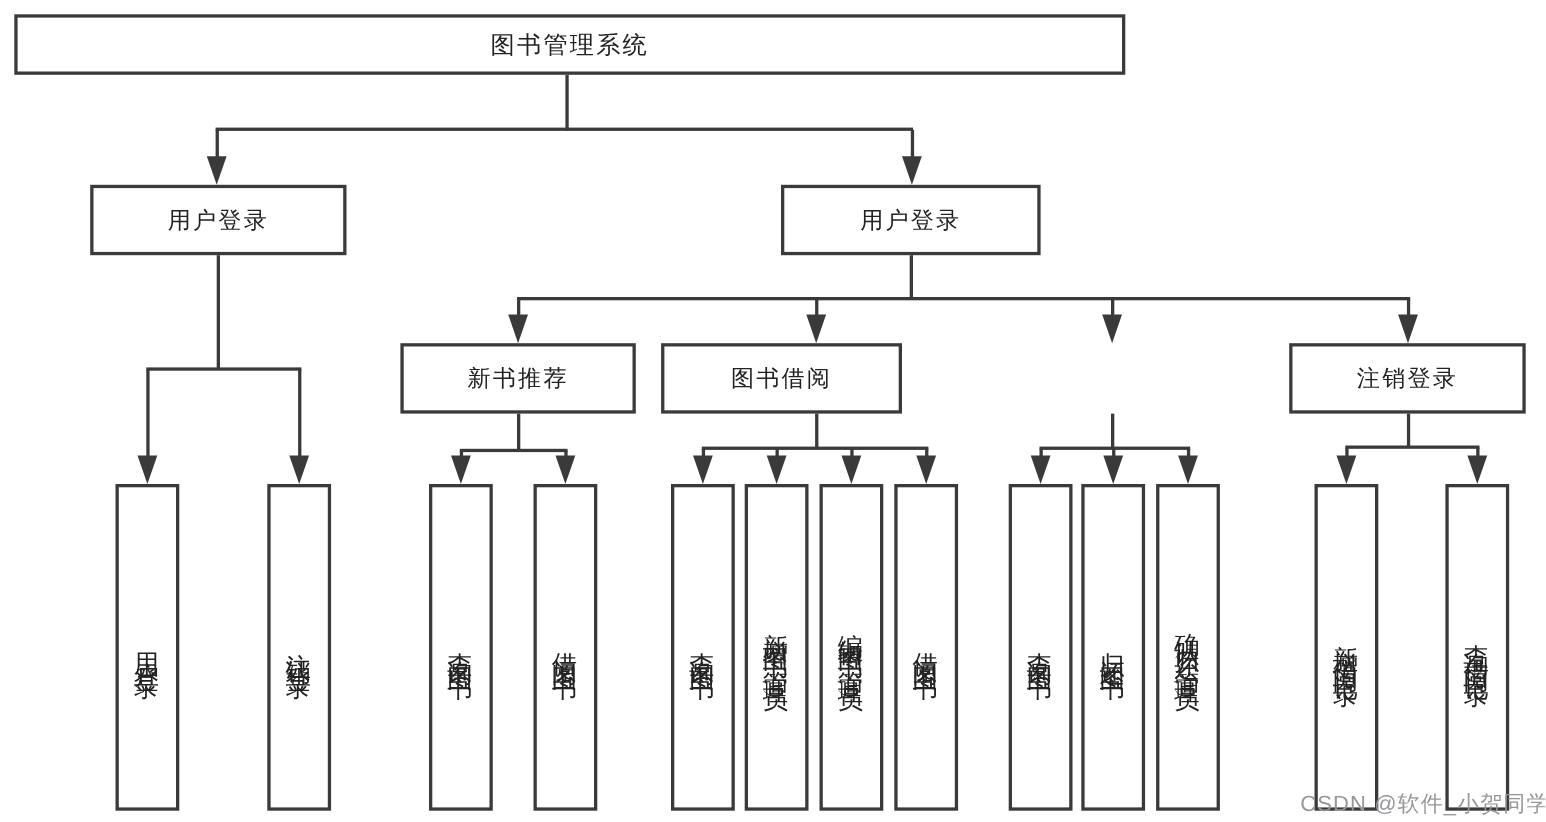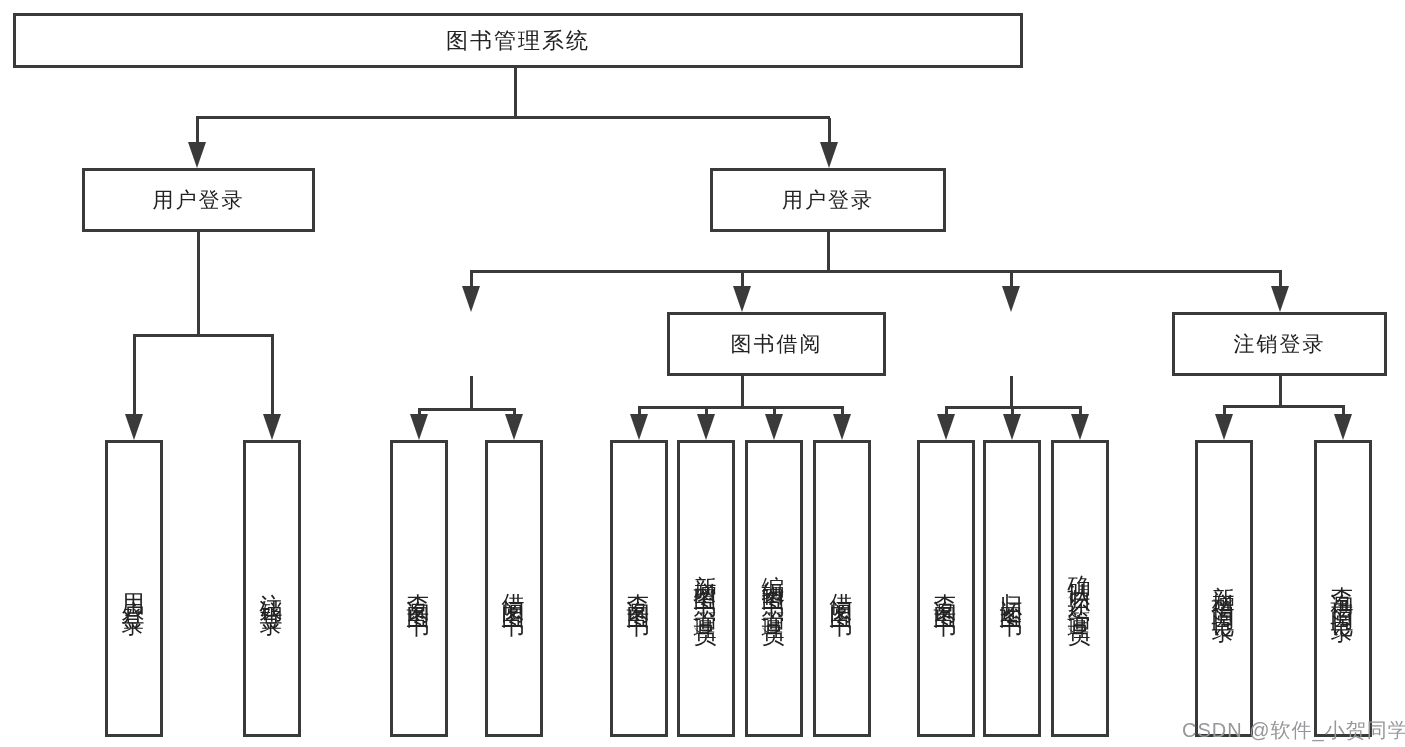--- a/index.html
+++ b/index.html
@@ -59,21 +59,22 @@
   <div class="hline" style="left:470px;top:270px;width:812px"></div>
   <div class="vline" style="left:470px;top:272px;height:16px"></div>
   <div class="arrow" style="left:462px;top:286px"></div>
   <div class="vline" style="left:741px;top:272px;height:16px"></div>
   <div class="arrow" style="left:733px;top:286px"></div>
   <div class="vline" style="left:1010px;top:272px;height:16px"></div>
   <div class="arrow" style="left:1002px;top:286px"></div>
   <div class="vline" style="left:1279px;top:272px;height:16px"></div>
   <div class="arrow" style="left:1271px;top:286px"></div>
 
-  <div class="node" style="left:667px;top:312px;width:219px;height:64px">图书借阅</div>
+  <div class="node" style="left:364px;top:312px;width:214px;height:64px">新书推荐</div>
+  <div class="node" style="left:601px;top:312px;width:219px;height:64px">图书借阅</div>
   <div class="node" style="left:1172px;top:312px;width:215px;height:64px">注销登录</div>
 
   <div class="vline" style="left:470px;top:376px;height:34px"></div>
   <div class="hline" style="left:418px;top:408px;width:98px"></div>
   <div class="vline" style="left:418px;top:410px;height:6px"></div>
   <div class="arrow" style="left:410px;top:414px"></div>
   <div class="vline" style="left:513px;top:410px;height:6px"></div>
   <div class="arrow" style="left:505px;top:414px"></div>
 
   <div class="vline" style="left:741px;top:376px;height:32px"></div>

